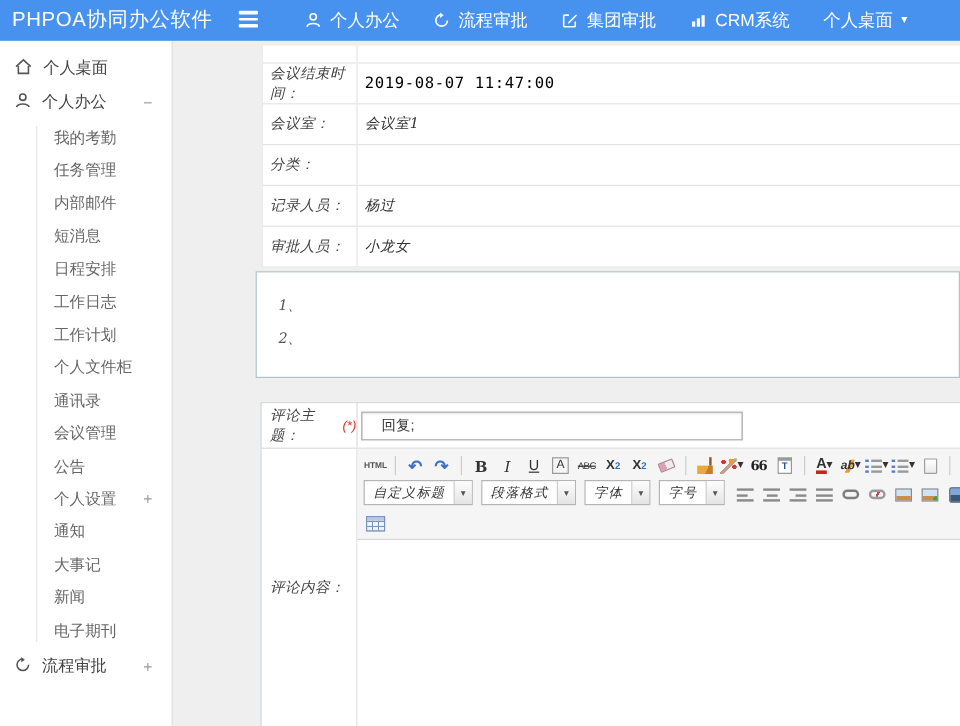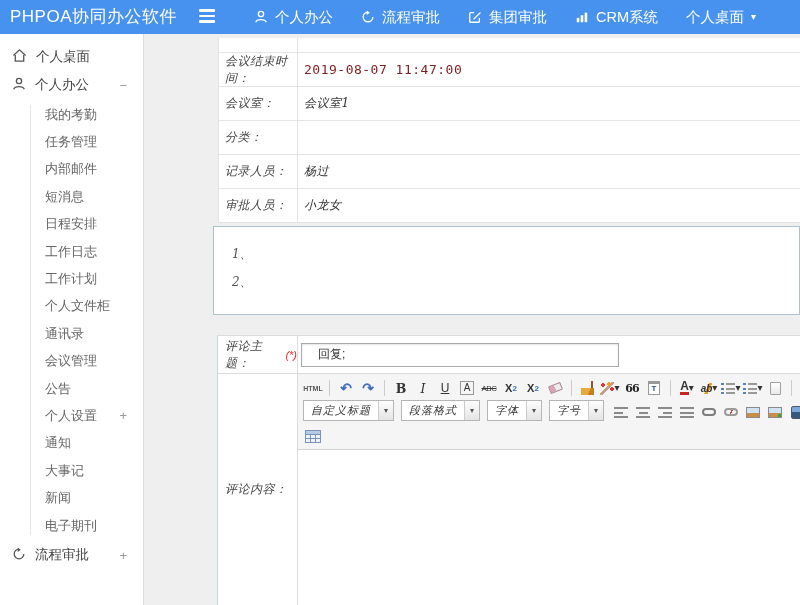--- a/index.html
+++ b/index.html
@@ -26,21 +26,21 @@
   .side-sub { height:27.4px; display:flex; align-items:center; padding-left:45px; font-size:13px; color:#666; position:relative; cursor:pointer; }
   .toggle { position:absolute; right:16px; color:#999; font-size:13px; font-weight:400; }
   
   .panel1 { position:absolute; left:218px; top:38px; width:582px; background:#fff; border-left:1px solid #e4e4e4; }
   .row { display:flex; border-bottom:1px solid #e4e4e4; height:34px; }
   .row.partial { height:15px; }
   .row-label { width:79px; border-right:1px solid #e4e4e4; display:flex; align-items:center; padding-left:6px; }
   .row-value { flex:1; display:flex; align-items:center; padding-left:6px; }
   .flabel { font-family:"DejaVu Serif",serif; font-style:italic; font-size:12px; color:#444; letter-spacing:0.5px; }
   .fvalue-cn { font-family:"DejaVu Serif",serif; font-style:italic; font-size:12px; color:#333; letter-spacing:0.5px; }
-  .fvalue-date { font-family:"DejaVu Sans Mono",monospace; font-size:13px; color:#7f1d1d; letter-spacing:0.5px; }
+  .fvalue-date { font-family:"DejaVu Sans Mono",monospace; font-size:13px; color:#000000; letter-spacing:0.5px; }
   
   .content-box { position:absolute; left:213px; top:226px; width:587px; height:89px; border:1px solid #aec3cd; background:#fff; padding:13px 0 0 18px; }
   .content-line { font-family:"DejaVu Serif",serif; font-style:italic; font-size:12px; color:#555; line-height:28px; }
   
   .panel2 { position:absolute; left:217px; top:335px; width:583px; bottom:0; background:#fff; border-top:1px solid #dcdcdc; border-left:1px solid #c7d6de; display:flex; flex-direction:column; }
   .c-row1 { display:flex; height:38px; border-bottom:1px solid #dcdcdc; }
   .c-row2 { display:flex; flex:1; }
   .c-label { width:80px; border-right:1px solid #dcdcdc; display:flex; align-items:center; padding-left:7px; gap:20px; flex-shrink:0; }
   .req { color:#dd3333; font-size:11px; font-style:italic; }
   .subject-cell { flex:1; display:flex; align-items:center; padding-left:3px; }

